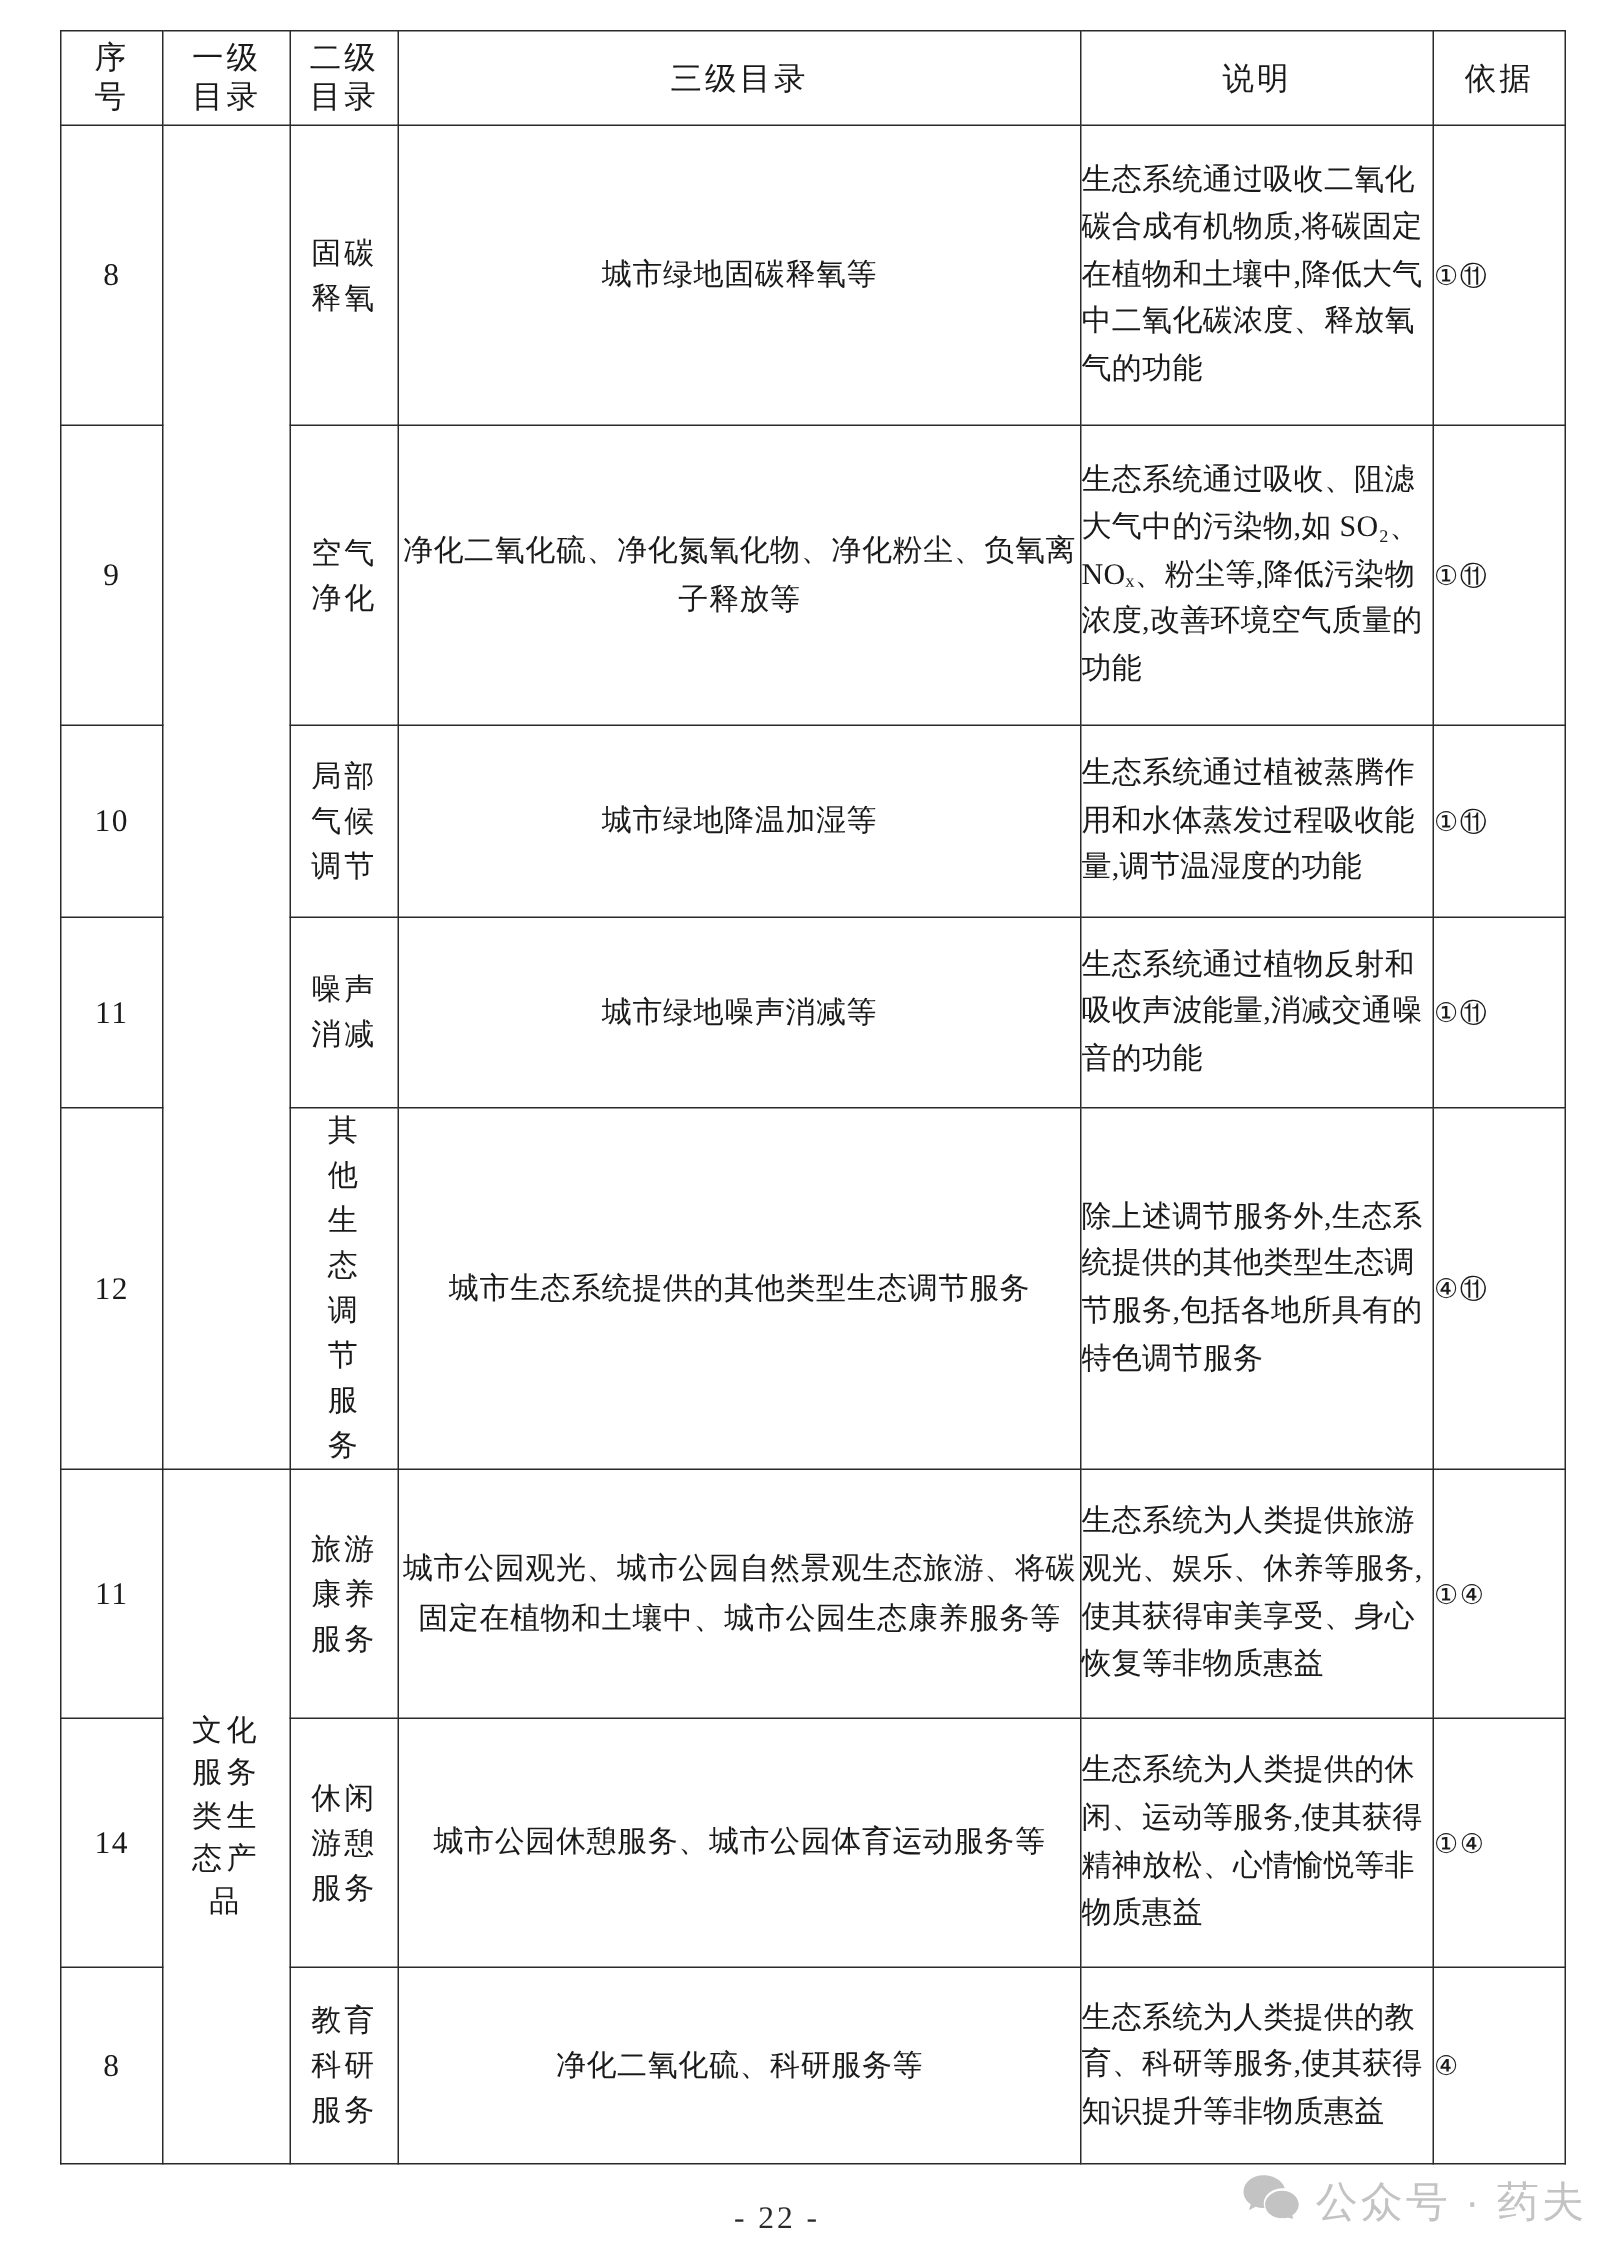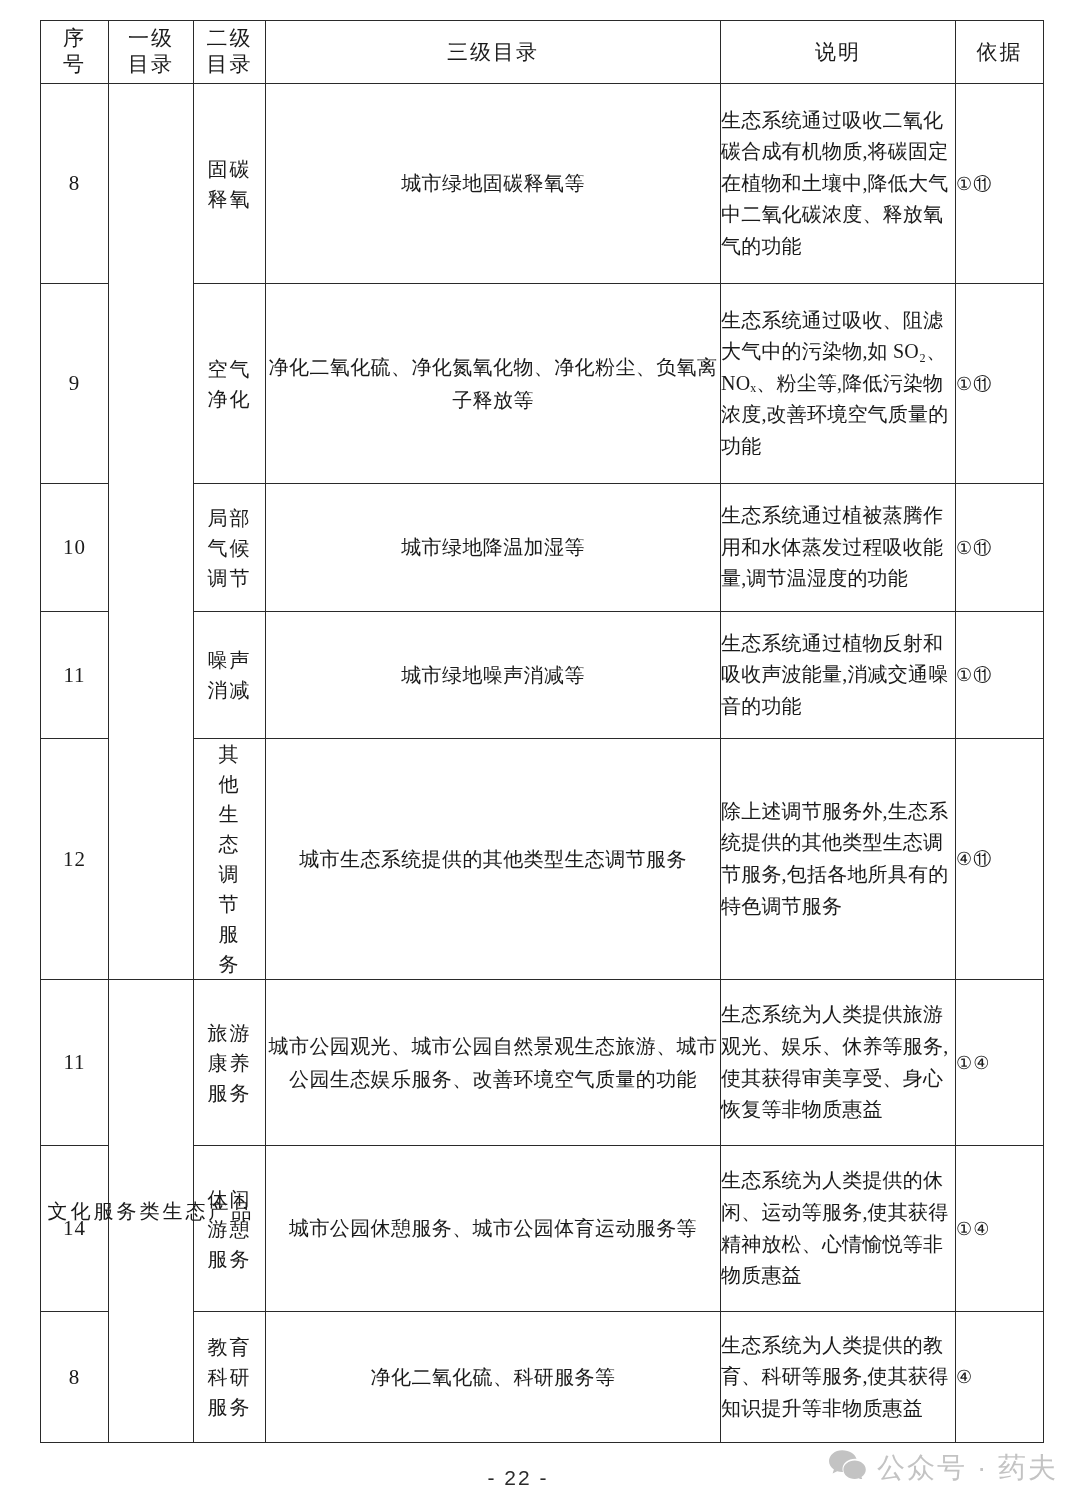--- a/index.html
+++ b/index.html
@@ -75,21 +75,21 @@
     font-family: "Liberation Serif", "DejaVu Serif", serif;
     letter-spacing: 1px;
   }
 
   .cell-lv1 {
     text-align: center;
     font-size: 20px;
   }
   .vstack-2 {
     display: flex;
-    flex-direction: row;
+    flex-direction: column;
     align-items: center;
     justify-content: center;
     line-height: 1.42;
     letter-spacing: 3px;
   }
   .vstack-2 span { display: block; white-space: nowrap; }
 
   .cell-lv2 {
     text-align: center;
     font-size: 20px;
@@ -141,21 +141,21 @@
   
   .page-number {
     position: absolute;
     left: 0;
     top: 1466px;
     width: 1036px;
     text-align: center;
     font-size: 21px;
     color: #2a2a2a;
     letter-spacing: 2px;
-    font-family: Liberation Sans, sans-serif;
+    font-family: Liberation Serif, serif;
   }
 
   .watermark {
     position: absolute;
     right: 22px;
     top: 1449px;
     display: flex;
     gap: 11px;
     color: #c3c3c3;
   }
@@ -297,21 +297,21 @@
             <span>品</span>
           </span>
         </td>
         <td class="cell-lv2">
           <span class="vstack-lv2">
             <span>旅游</span>
             <span>康养</span>
             <span>服务</span>
           </span>
         </td>
-        <td class="cell-lv3">城市公园观光、城市公园自然景观生态旅游、城市公园生态娱乐服务、改善环境空气质量的功能</td>
+        <td class="cell-lv3">城市公园观光、城市公园自然景观生态旅游、将碳固定在植物和土壤中、城市公园生态康养服务等</td>
         <td class="cell-desc">生态系统为人类提供旅游观光、娱乐、休养等服务,使其获得审美享受、身心恢复等非物质惠益</td>
         <td class="cell-basis">①④</td>
       </tr>
 
       <tr class="r14">
         <td class="cell-idx">14</td>
         <td class="cell-lv2">
           <span class="vstack-lv2">
             <span>休闲</span>
             <span>游憩</span>

